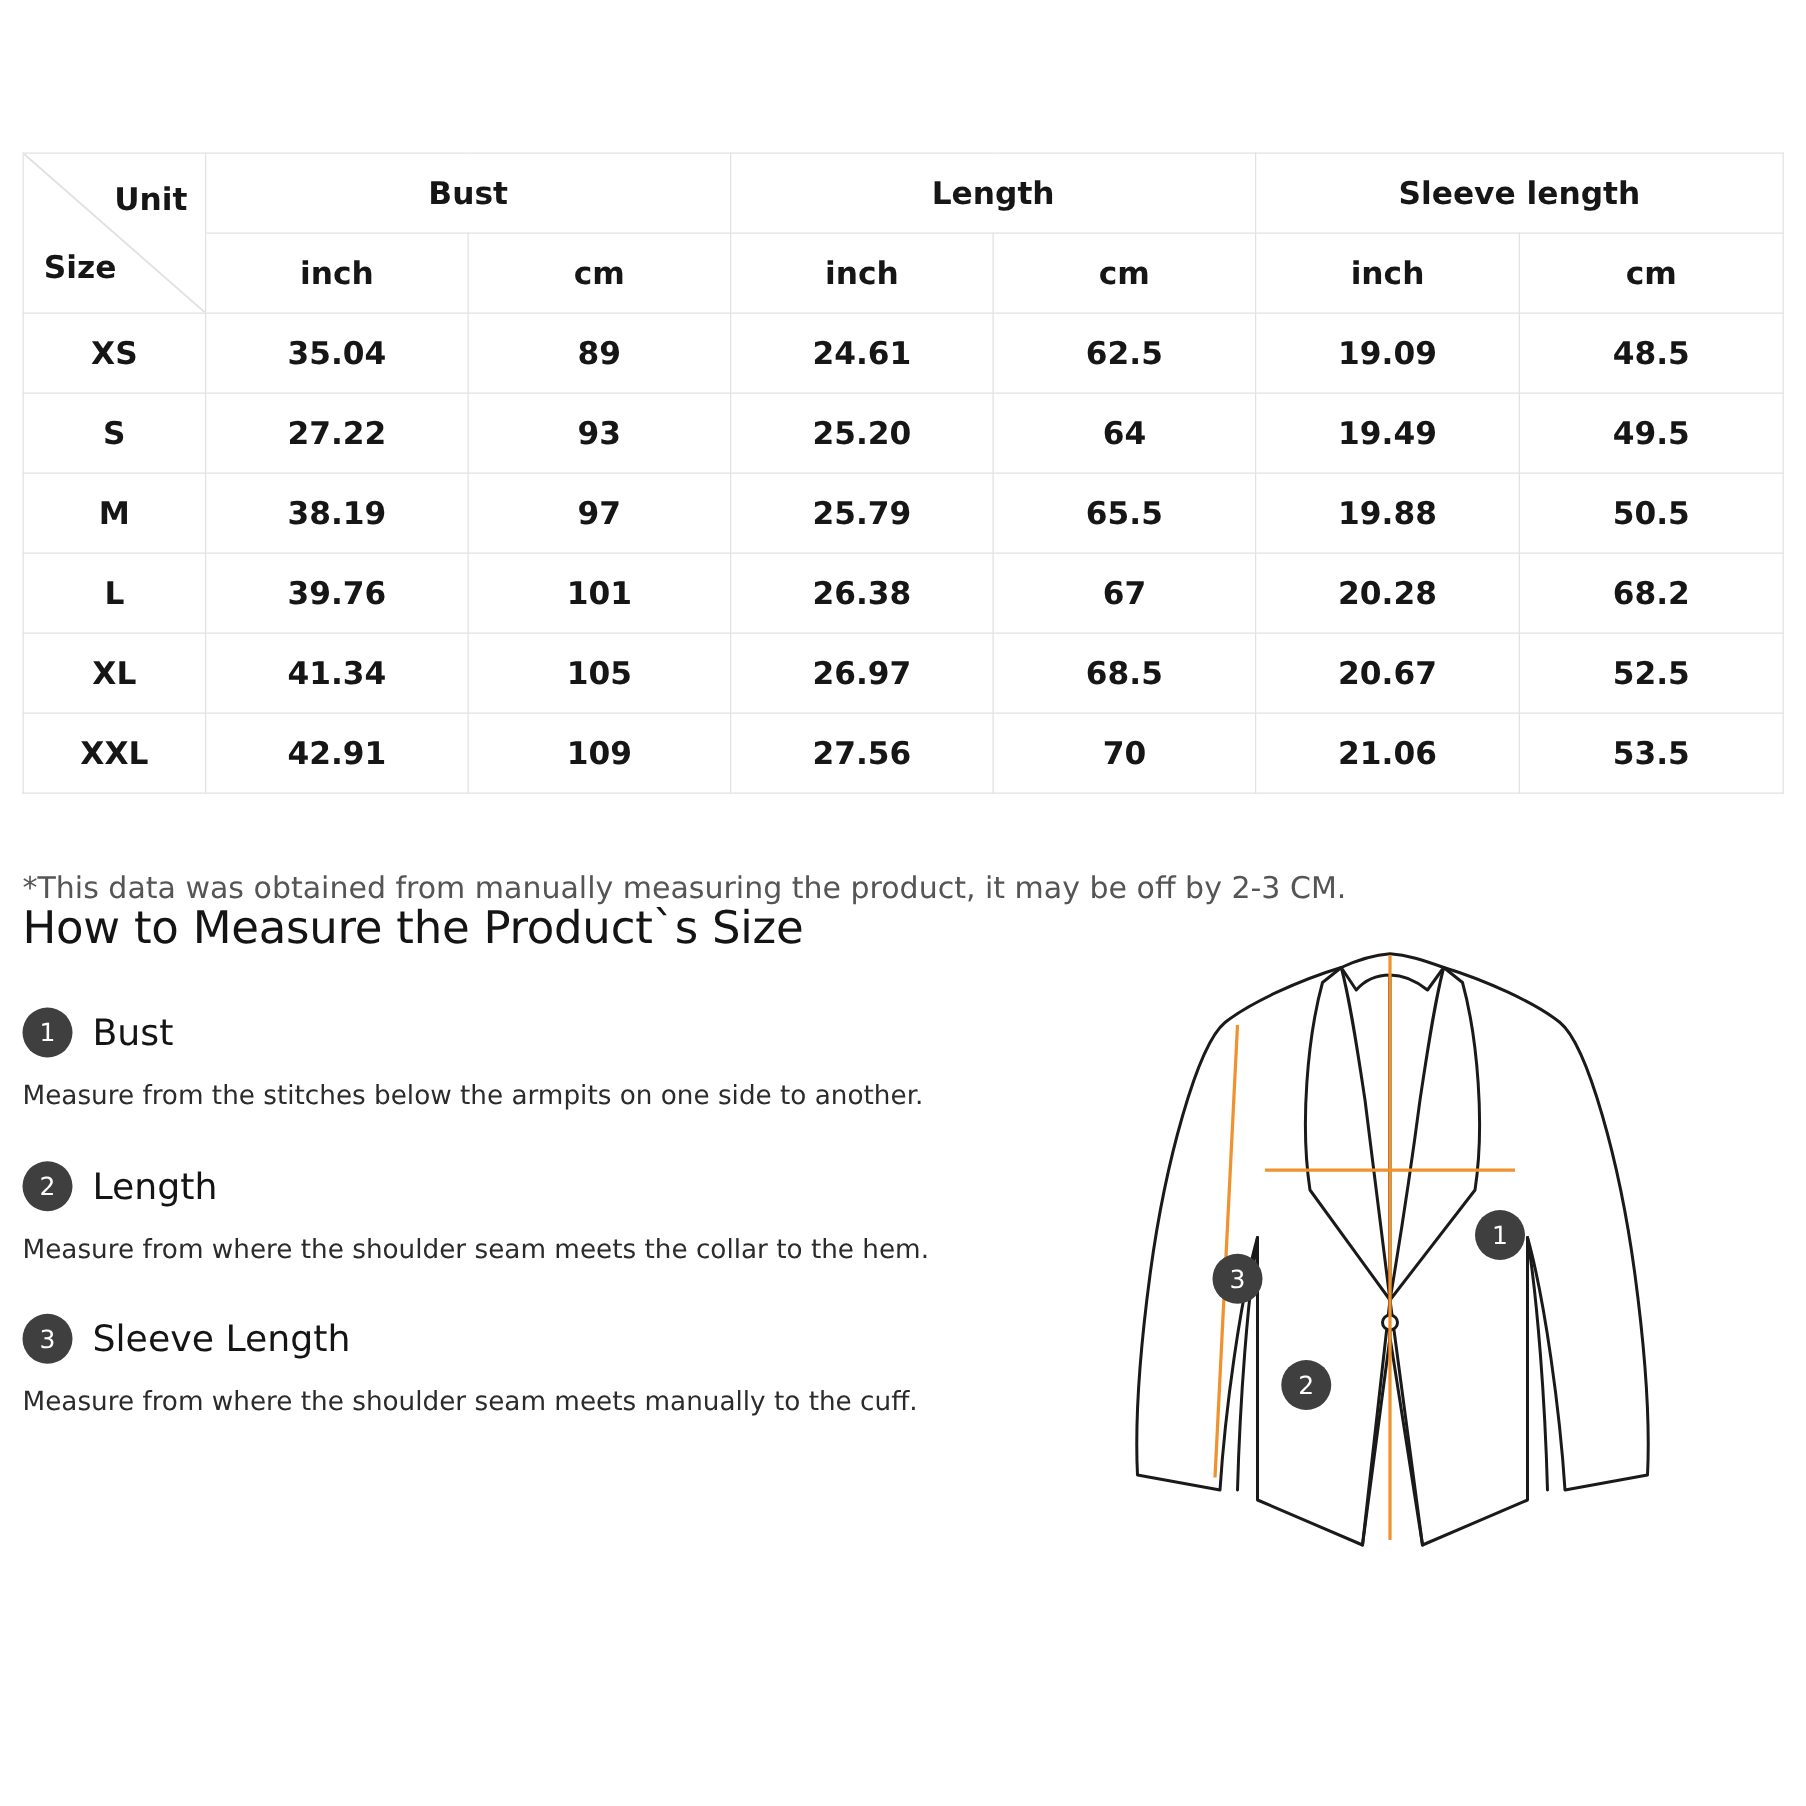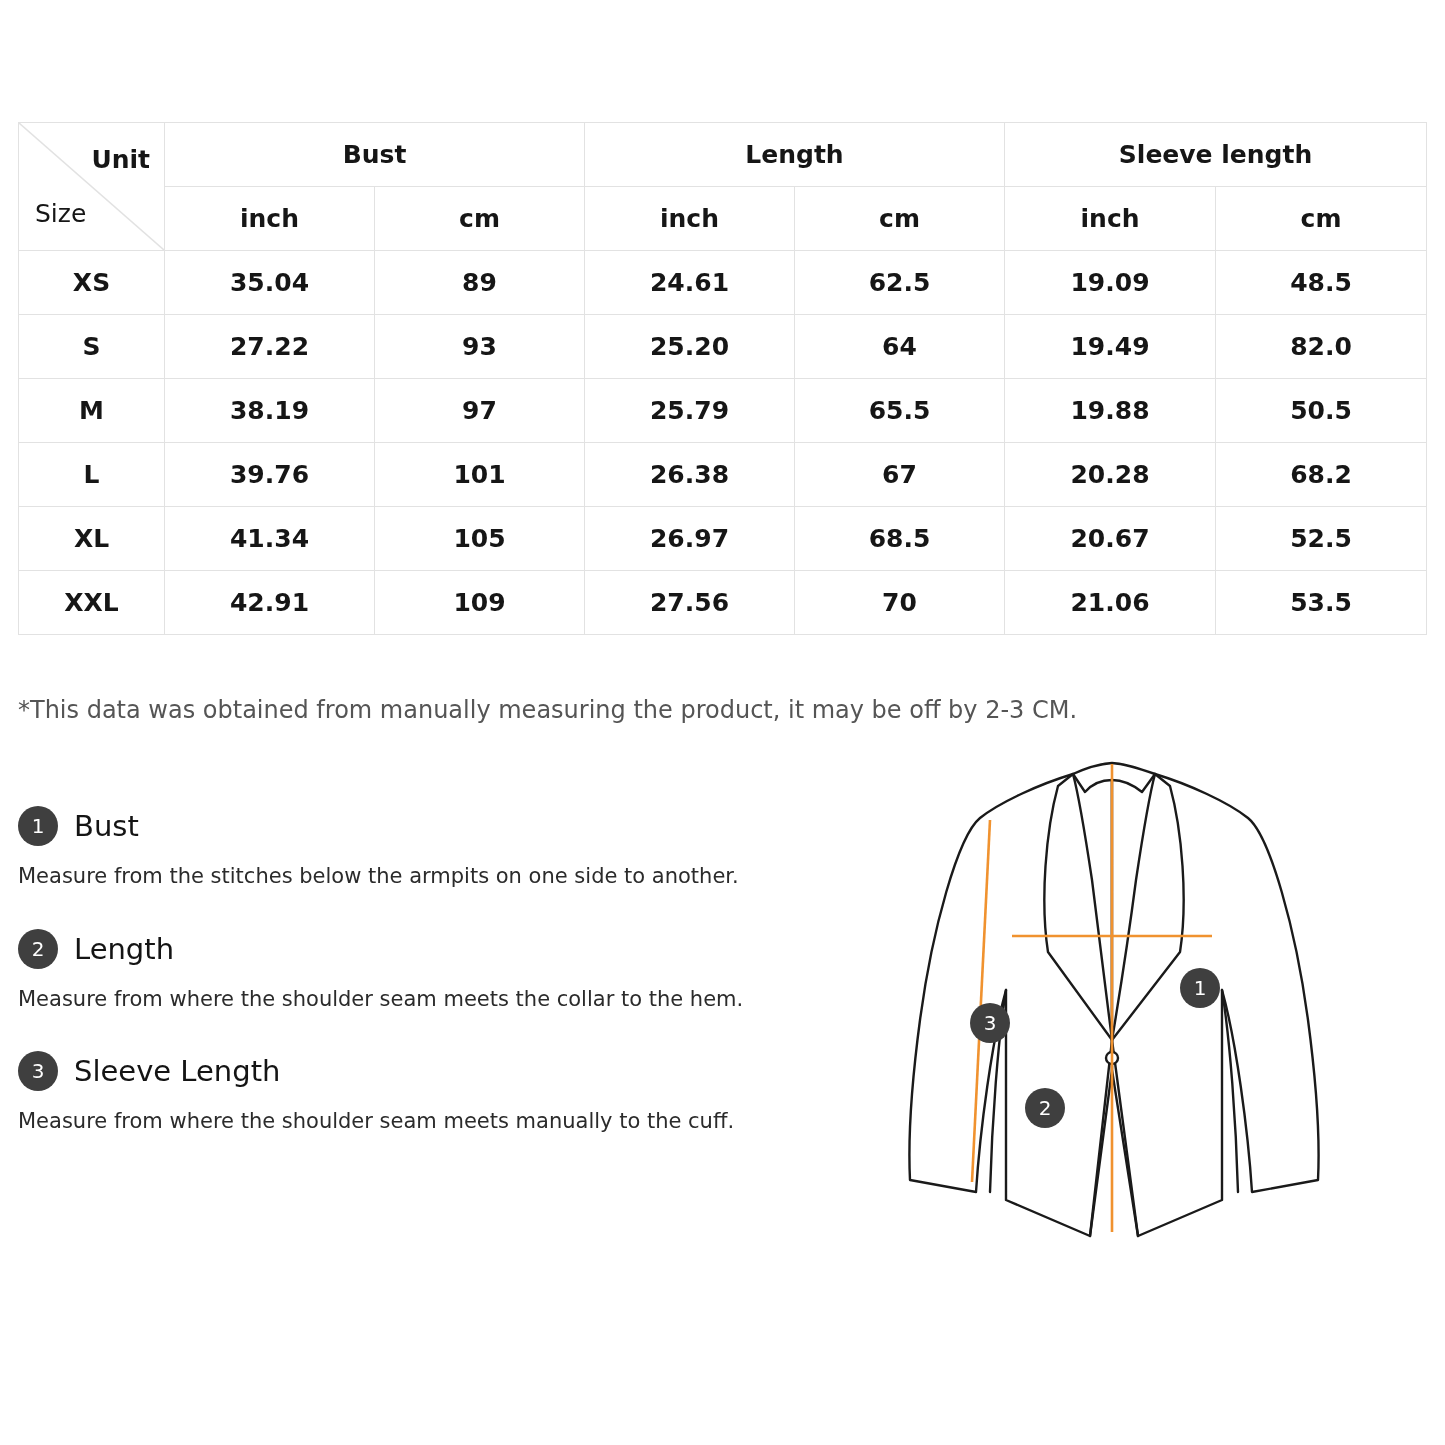--- a/index.html
+++ b/index.html
@@ -61,21 +61,21 @@
     right: 14px;
     top: 22px;
     font-size: 25px;
     font-weight: bold;
   }
   .corner-cell .size-lbl {
     position: absolute;
     left: 16px;
     bottom: 22px;
     font-size: 25px;
-    font-weight: normal;
+    font-weight: bold;
   }
   .grp-head {
     height: 74px;
     font-size: 27px;
     font-weight: bold;
   }
   .unit-head {
     height: 64px;
     font-size: 25px;
     font-weight: bold;
@@ -216,21 +216,21 @@
           <td class="row-cell">19.09</td>
           <td class="row-cell">48.5</td>
         </tr>
         <tr>
           <td class="row-cell size-cell">S</td>
           <td class="row-cell">27.22</td>
           <td class="row-cell">93</td>
           <td class="row-cell">25.20</td>
           <td class="row-cell">64</td>
           <td class="row-cell">19.49</td>
-          <td class="row-cell">82.0</td>
+          <td class="row-cell">49.5</td>
         </tr>
         <tr>
           <td class="row-cell size-cell">M</td>
           <td class="row-cell">38.19</td>
           <td class="row-cell">97</td>
           <td class="row-cell">25.79</td>
           <td class="row-cell">65.5</td>
           <td class="row-cell">19.88</td>
           <td class="row-cell">50.5</td>
         </tr>
@@ -260,20 +260,21 @@
           <td class="row-cell">70</td>
           <td class="row-cell">21.06</td>
           <td class="row-cell">53.5</td>
         </tr>
       </tbody>
     </table>
   </div>
 
   <div class="footnote">*This data was obtained from manually measuring the product, it may be off by 2-3 CM.</div>
 
+  <div class="how-title">How to Measure the Product`s Size</div>
 
   <div class="steps">
     <div class="step">
       <div class="step-head">
         <div class="badge">1</div>
         <div class="step-title">Bust</div>
       </div>
       <div class="step-desc">Measure from the stitches below the armpits on one side to another.</div>
     </div>
 

